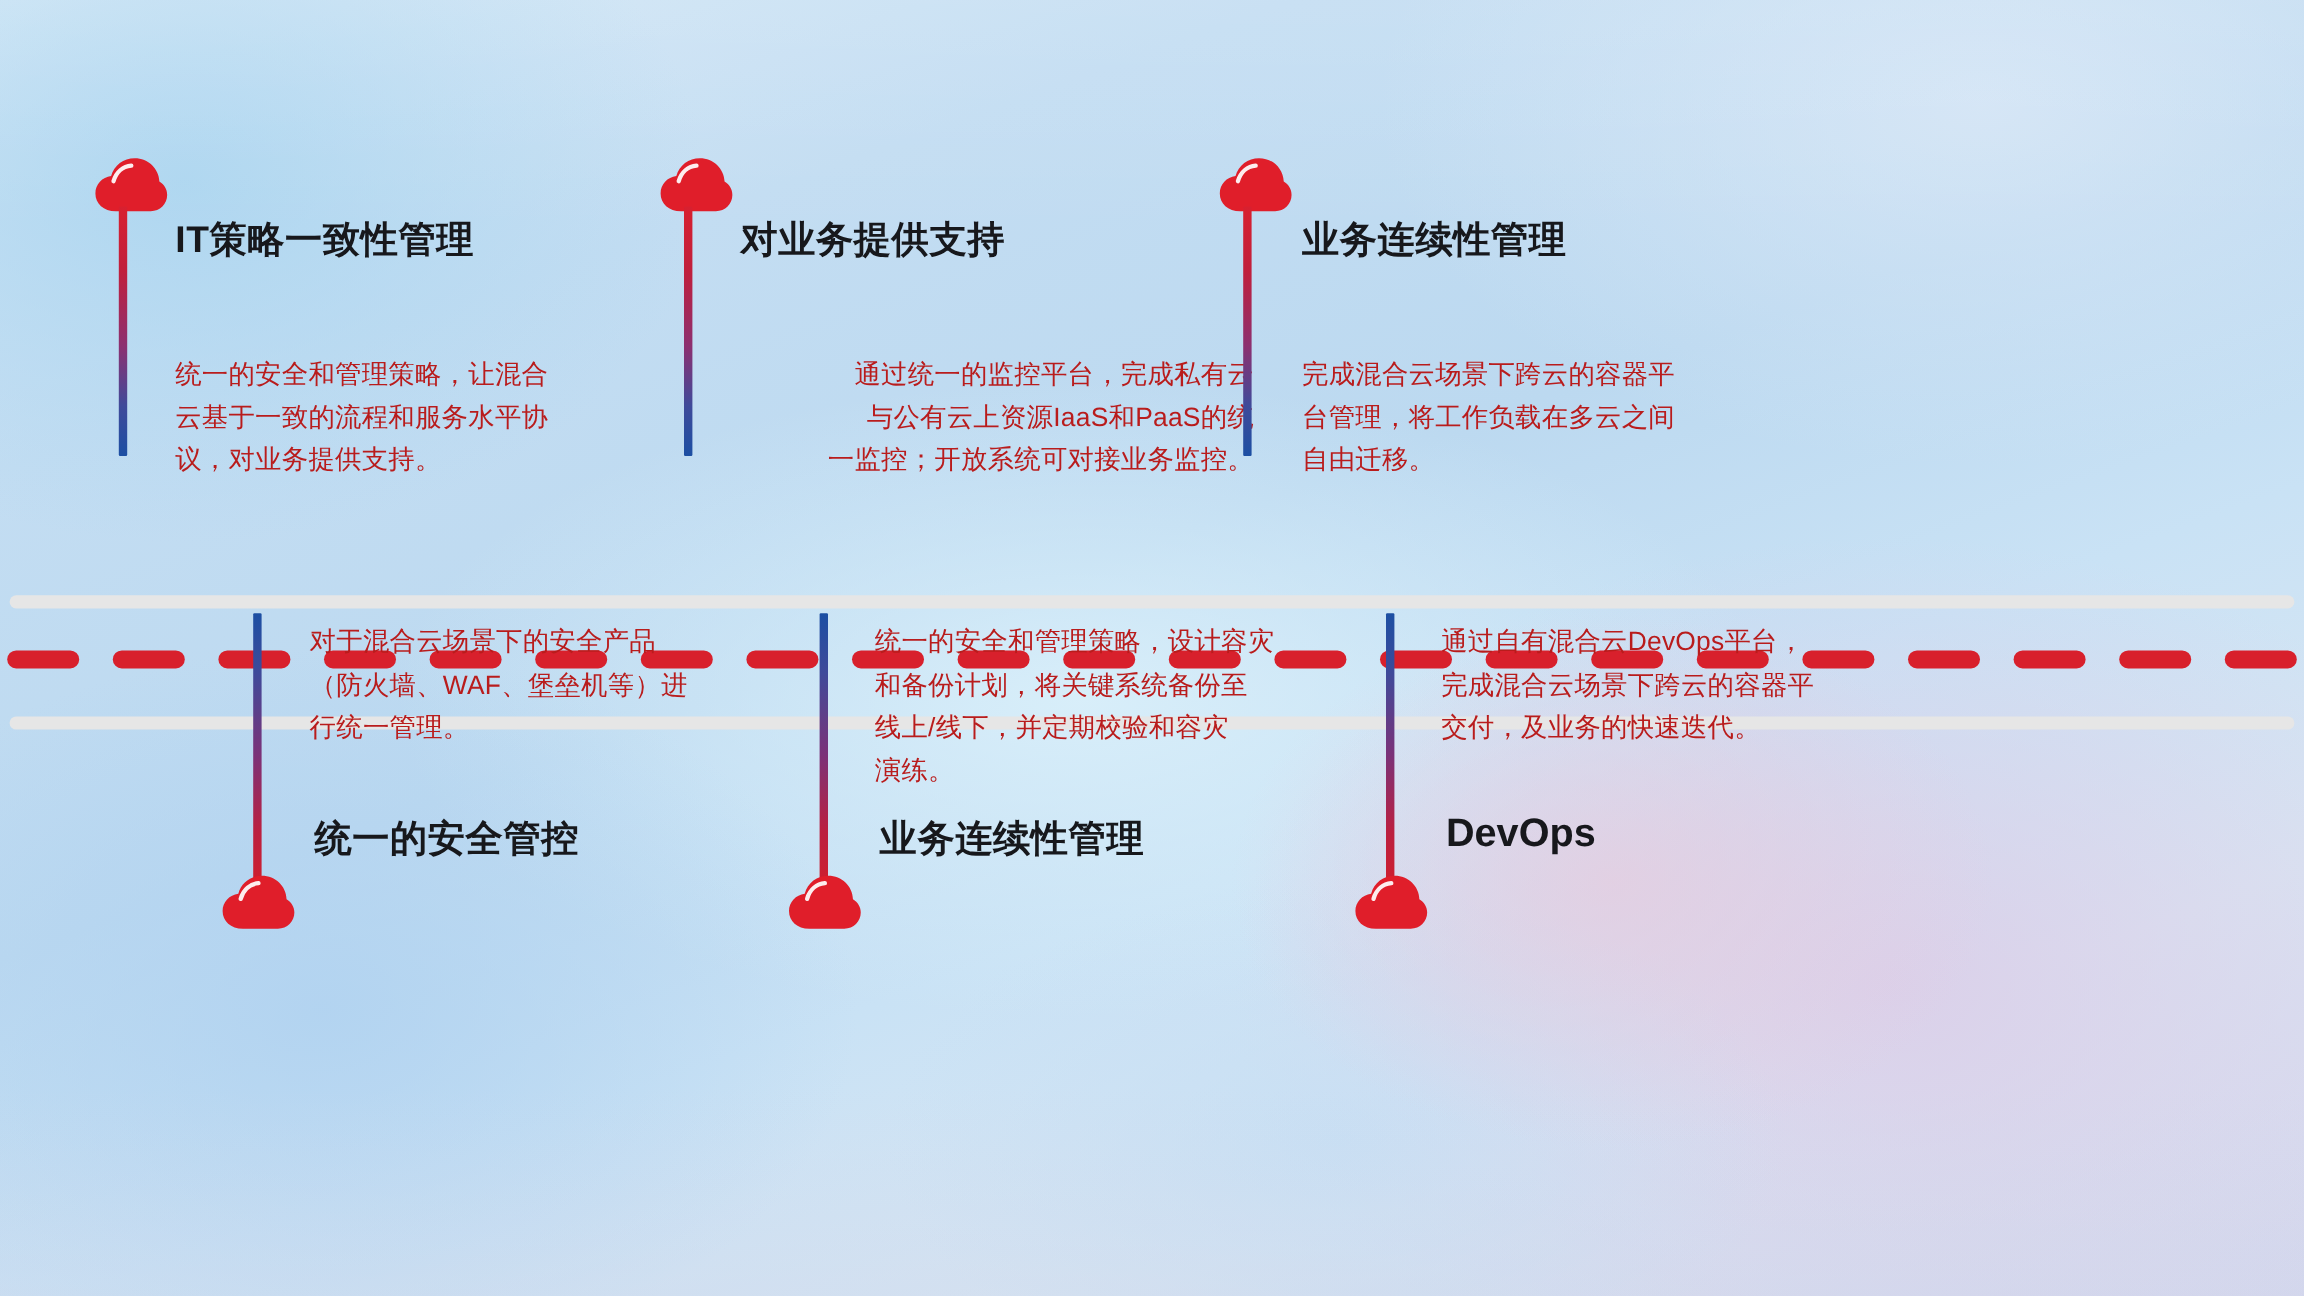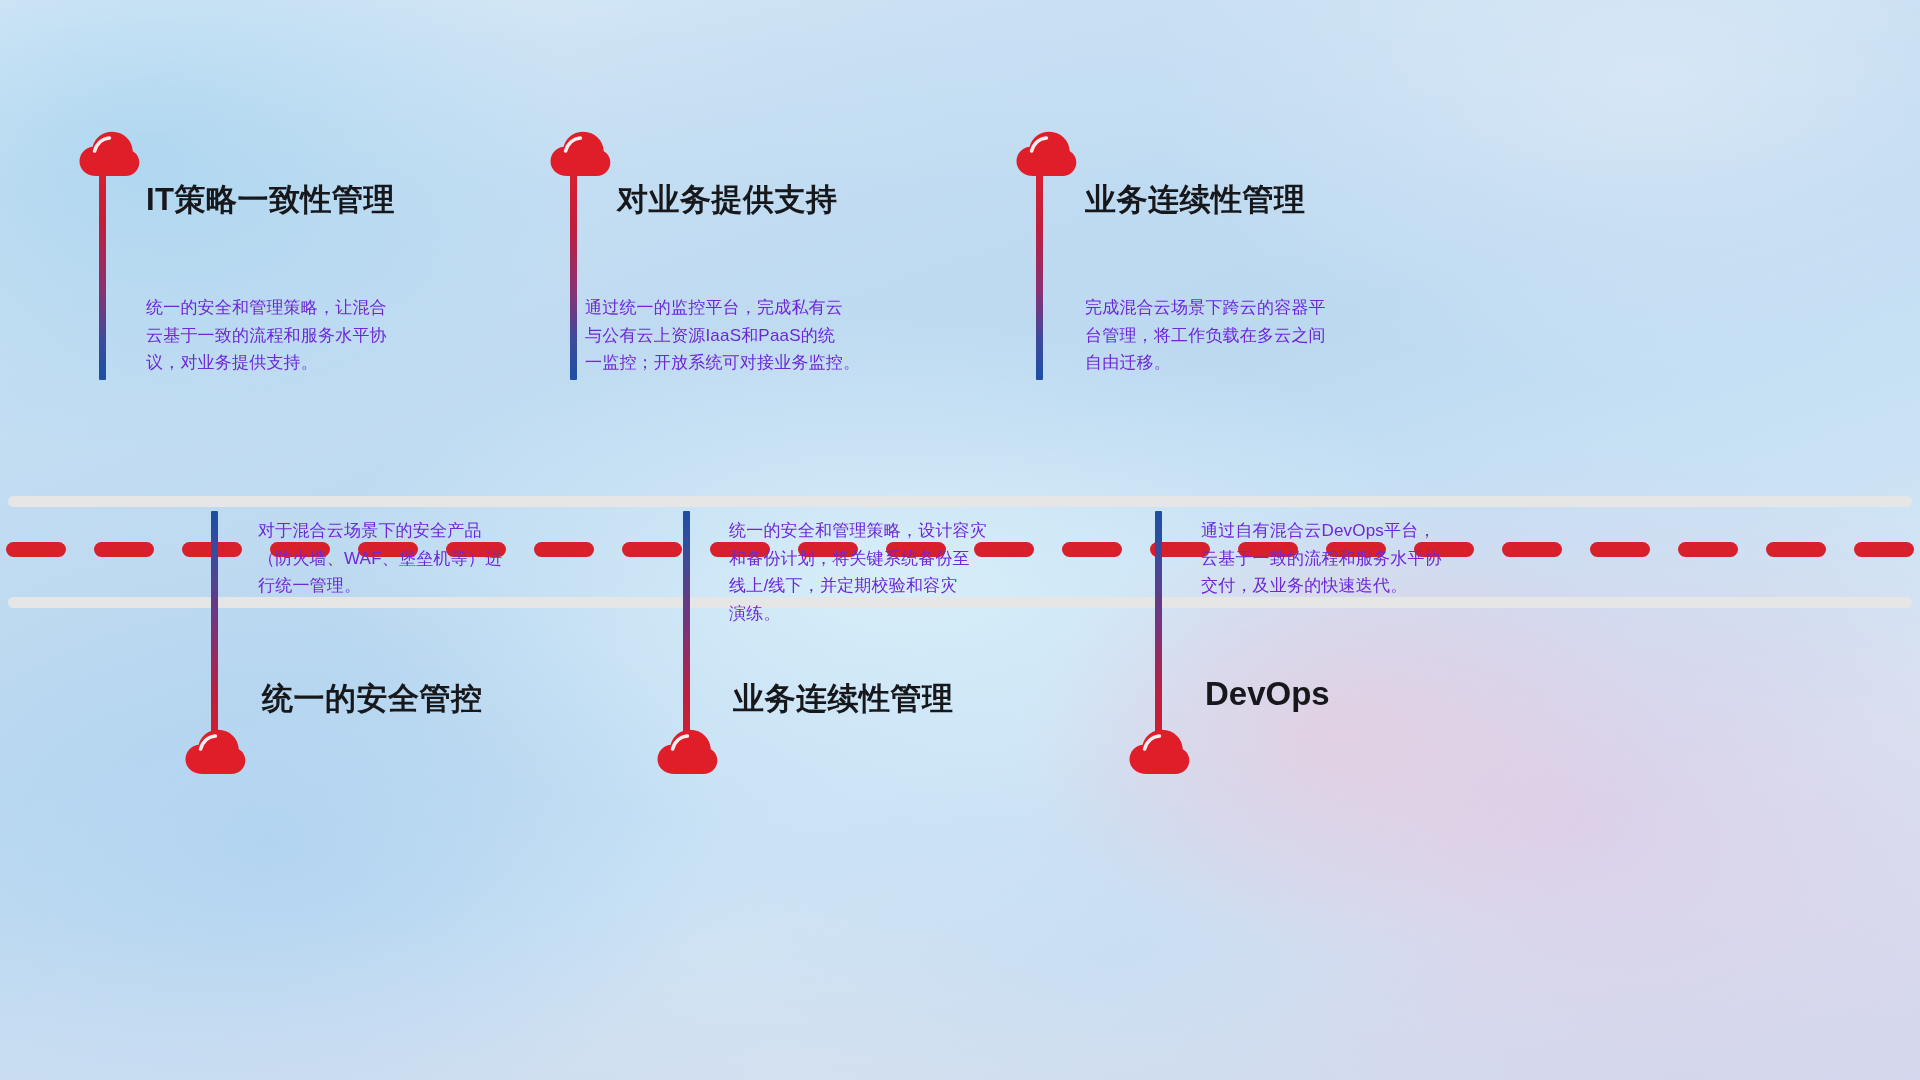--- a/index.html
+++ b/index.html
@@ -61,21 +61,21 @@
   .cloud svg{display:block;width:100%;height:100%;}
 
   .heading{
     position:absolute;white-space:nowrap;
     font-size:31px;font-weight:bold;color:#17181c;letter-spacing:.5px;text-align:center;
   }
   .heading.lat{font-size:33px;letter-spacing:0;}
 
   .body{
     position:absolute;
-    font-size:17px;line-height:1.62;color:#6d28d9;
+    font-size:22px;line-height:1.62;color:#b91c1c;
     letter-spacing:.2px;white-space:pre-line;
   }
 
   
   .railbar{
     position:absolute;left:8px;width:1904px;height:11px;
     border-radius:6px;background:#e6e6e6;
   }
   #rail-top{top:496px;}
   #rail-bot{top:597px;}
@@ -119,21 +119,21 @@
 
   <div class="col">
     <div class="cloud" style="left:549px;top:131px;">
       <svg viewBox="0 0 62 46" xmlns="http://www.w3.org/2000/svg">
         <path d="M18.5 45 C8.3 45 1.5 38.6 1.5 30.2 C1.5 22.6 7.2 16.6 14.6 15.7 C17.0 6.6 25.0 0.8 34.2 0.8 C45.6 0.8 54.3 9.3 54.8 20.3 C58.9 22.6 61.3 26.8 61.3 31.5 C61.3 38.9 55.3 45 47.6 45 Z" fill="#e01e2a"></path>
         <path d="M16.6 20.0 C18.9 12.0 24.9 7.6 31.4 7.0" stroke="#ffffff" stroke-width="3.6" stroke-linecap="round" fill="none" opacity="0.92"></path>
       </svg>
     </div>
     <div class="stem stem-down" style="left:570px;top:172px;height:208px;"></div>
     <div class="heading" style="left:617px;top:179px;">对业务提供支持</div>
-    <div class="body" style="left:585px;top:294px;width:392px;">通过统一的监控平台，完成私有云
+    <div class="body" style="left:653px;top:294px;width:392px;text-align:right;">通过统一的监控平台，完成私有云
 与公有云上资源IaaS和PaaS的统
 一监控；开放系统可对接业务监控。</div>
   </div>
 
   <div class="col">
     <div class="cloud" style="left:1015px;top:131px;">
       <svg viewBox="0 0 62 46" xmlns="http://www.w3.org/2000/svg">
         <path d="M18.5 45 C8.3 45 1.5 38.6 1.5 30.2 C1.5 22.6 7.2 16.6 14.6 15.7 C17.0 6.6 25.0 0.8 34.2 0.8 C45.6 0.8 54.3 9.3 54.8 20.3 C58.9 22.6 61.3 26.8 61.3 31.5 C61.3 38.9 55.3 45 47.6 45 Z" fill="#e01e2a"></path>
         <path d="M16.6 20.0 C18.9 12.0 24.9 7.6 31.4 7.0" stroke="#ffffff" stroke-width="3.6" stroke-linecap="round" fill="none" opacity="0.92"></path>
       </svg>
@@ -203,18 +203,18 @@
 
   <div class="col">
     <div class="stem stem-up" style="left:1155px;top:511px;height:227px;"></div>
     <div class="cloud" style="left:1128px;top:729px;">
       <svg viewBox="0 0 62 46" xmlns="http://www.w3.org/2000/svg">
         <path d="M18.5 45 C8.3 45 1.5 38.6 1.5 30.2 C1.5 22.6 7.2 16.6 14.6 15.7 C17.0 6.6 25.0 0.8 34.2 0.8 C45.6 0.8 54.3 9.3 54.8 20.3 C58.9 22.6 61.3 26.8 61.3 31.5 C61.3 38.9 55.3 45 47.6 45 Z" fill="#e01e2a"></path>
         <path d="M16.6 20.0 C18.9 12.0 24.9 7.6 31.4 7.0" stroke="#ffffff" stroke-width="3.6" stroke-linecap="round" fill="none" opacity="0.92"></path>
       </svg>
     </div>
     <div class="body" style="left:1201px;top:517px;width:352px;">通过自有混合云DevOps平台，
-云基于一致的流程和服务水平协
+完成混合云场景下跨云的容器平
 交付，及业务的快速迭代。</div>
     <div class="heading lat" style="left:1205px;top:675px;">DevOps</div>
   </div>
 
 </div>
 
 </body></html>

